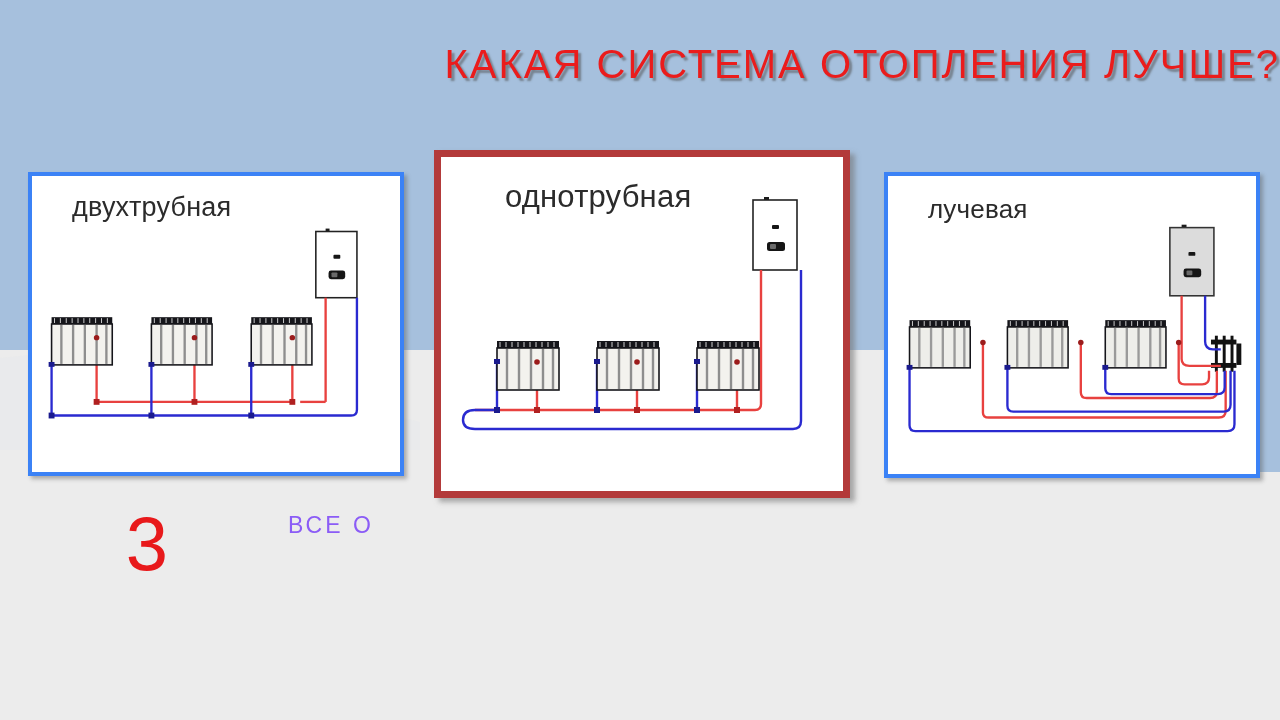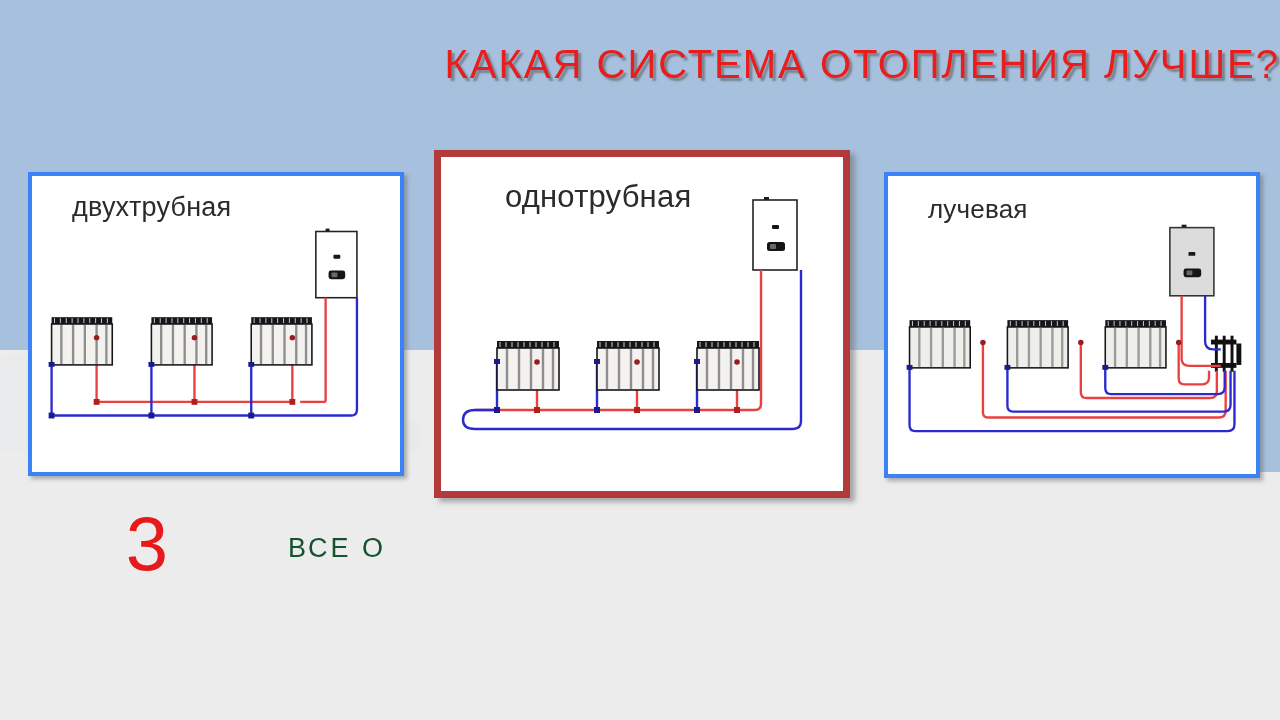--- a/index.html
+++ b/index.html
@@ -53,22 +53,22 @@
   
   #part-number{
     position:absolute;left:82px;top:506px;width:130px;text-align:center;
     font-size:76px;color:#e8191b;line-height:1;
   }
   #part-word{
     position:absolute;left:82px;top:597px;width:130px;text-align:center;
     font-size:38px;color:#e8191b;line-height:1;
   }
   #all-about{
-    position:absolute;left:288px;top:533px;
-    font-size:27px;color:#14532d;letter-spacing:3px;white-space:nowrap;
+    position:absolute;left:288px;top:512px;
+    font-size:23px;color:#8b5cf6;letter-spacing:3px;white-space:nowrap;
   }
   #subtitle{
     position:absolute;left:238px;top:583px;
     font-size:63px;color:#1a1ac4;letter-spacing:2px;white-space:nowrap;
     text-shadow:2px 2px 2px rgba(130,130,130,.45);
   }
 </style>
 </head>
 <body>
 

